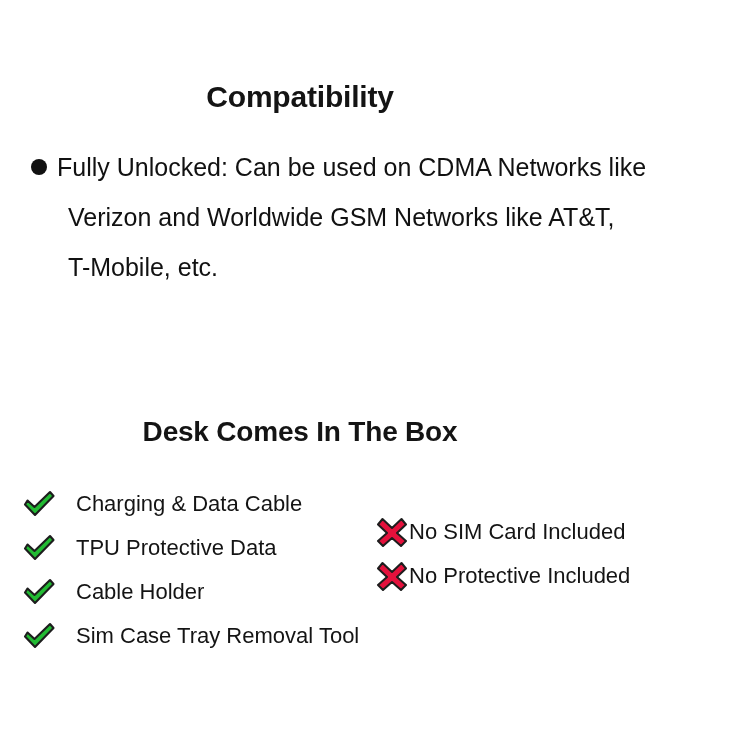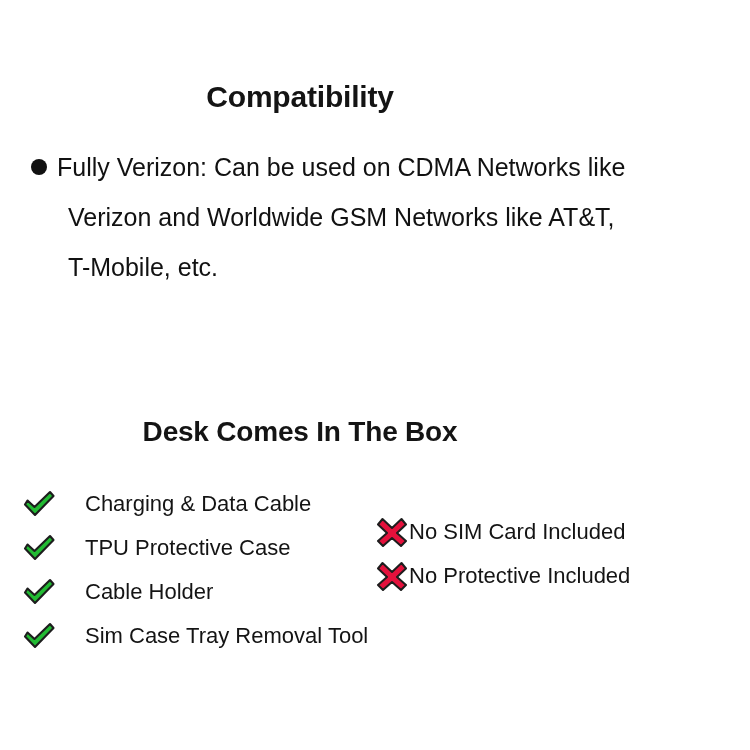--- a/index.html
+++ b/index.html
@@ -102,38 +102,38 @@
     height: 28px;
     flex: 0 0 34px;
     display: block;
   }
   .spec-label {
     font-size: 22px;
     line-height: 26px;
     color: #141414;
     white-space: nowrap;
   }
-  #included-list .spec-label { margin-left: 29px; }
+  #included-list .spec-label { margin-left: 20px; }
   #excluded-list .spec-label { margin-left: 1px; }
   #excluded-list .spec-icon { width: 32px; height: 30px; flex: 0 0 32px; }
 </style>
 </head>
 <body>
 
 <div class="page">
 
   <div class="section-heading" id="heading-compatibility">Compatibility</div>
 
   <div id="compat-block">
 
 
     <div class="compat-item">
       <div class="compat-line first">
         <span class="bullet-dot"></span>
-        <span>Fully Verizon: Can be used on CDMA Networks like</span>
+        <span>Fully Unlocked: Can be used on CDMA Networks like</span>
       </div>
       <div class="compat-line cont">
         <span>Verizon and Worldwide GSM Networks like AT&amp;T,</span>
       </div>
       <div class="compat-line cont tight">
         <span>T-Mobile, etc.</span>
       </div>
     </div>
 
   </div>
@@ -146,21 +146,21 @@
       <svg class="spec-icon" viewBox="0 0 34 28">
         <path d="M3 14.5 L5.5 10.5 L12.5 17 L28 2 L31.5 6 L13 25 Z" fill="#22bb33" stroke="#1d1d1d" stroke-width="2.1" stroke-linejoin="round"></path>
       </svg>
       <span class="spec-label">Charging &amp; Data Cable</span>
     </div>
 
     <div class="spec-row">
       <svg class="spec-icon" viewBox="0 0 34 28">
         <path d="M3 14.5 L5.5 10.5 L12.5 17 L28 2 L31.5 6 L13 25 Z" fill="#22bb33" stroke="#1d1d1d" stroke-width="2.1" stroke-linejoin="round"></path>
       </svg>
-      <span class="spec-label">TPU Protective Case</span>
+      <span class="spec-label">TPU Protective Data</span>
     </div>
 
     <div class="spec-row">
       <svg class="spec-icon" viewBox="0 0 34 28">
         <path d="M3 14.5 L5.5 10.5 L12.5 17 L28 2 L31.5 6 L13 25 Z" fill="#22bb33" stroke="#1d1d1d" stroke-width="2.1" stroke-linejoin="round"></path>
       </svg>
       <span class="spec-label">Cable Holder</span>
     </div>
 
     <div class="spec-row">

